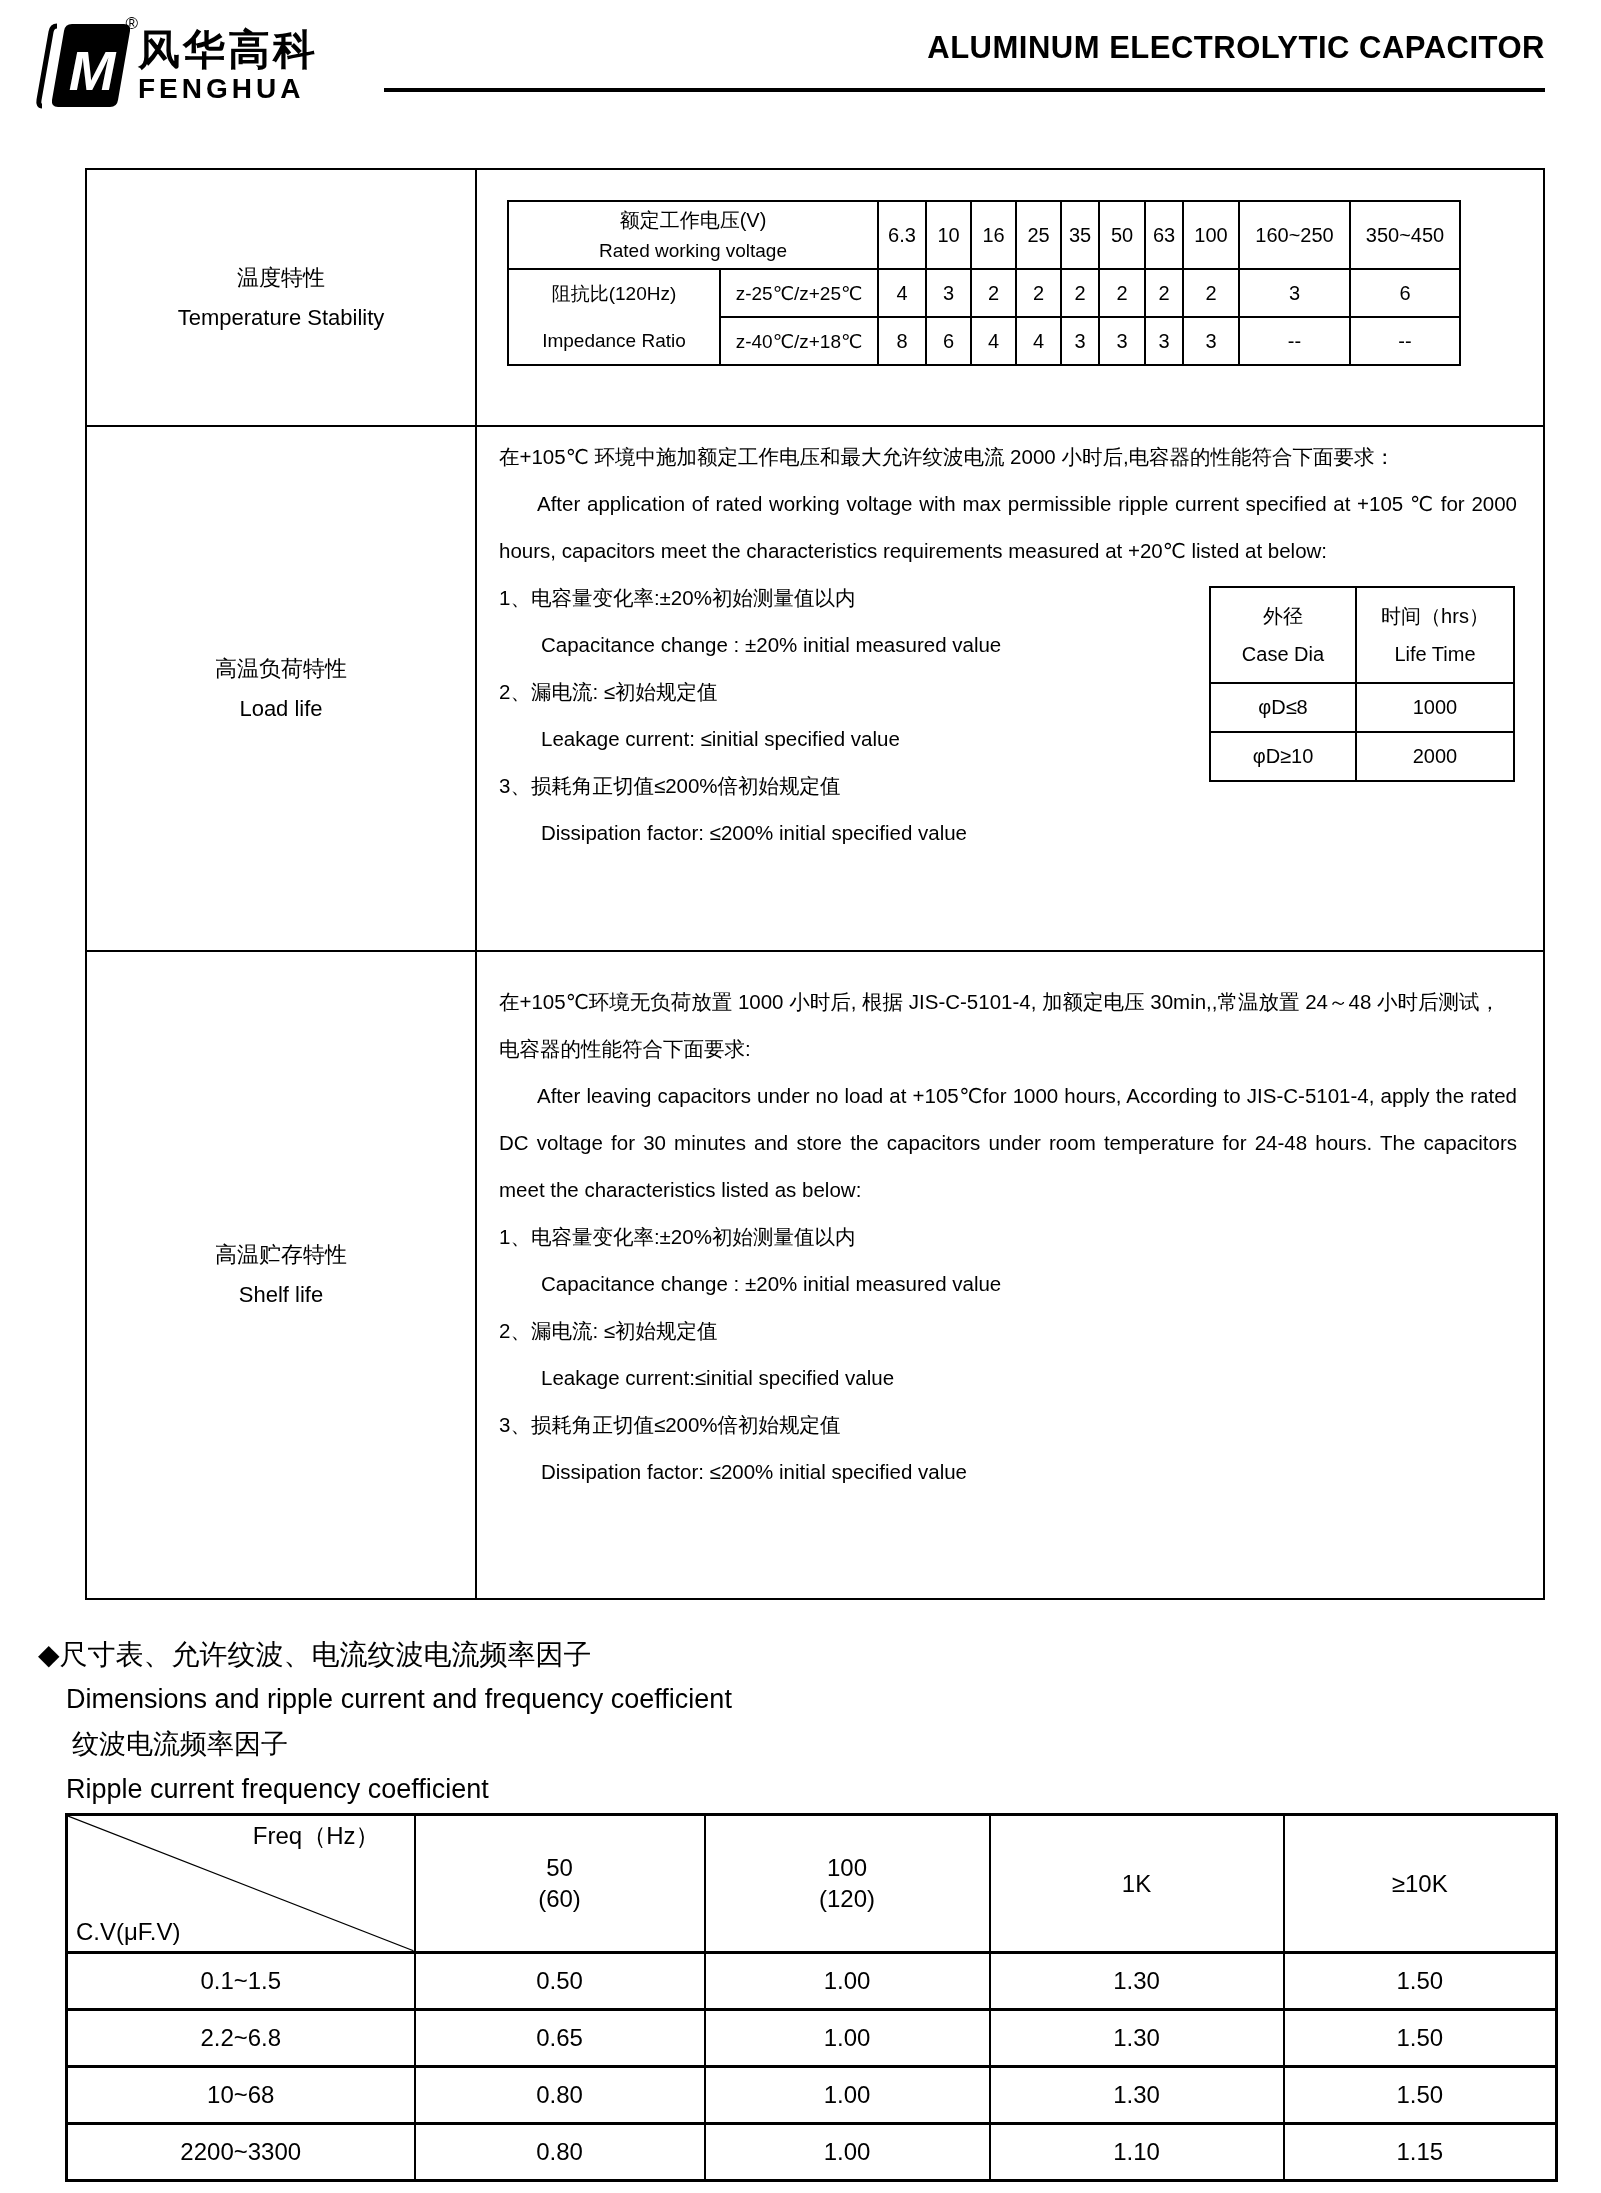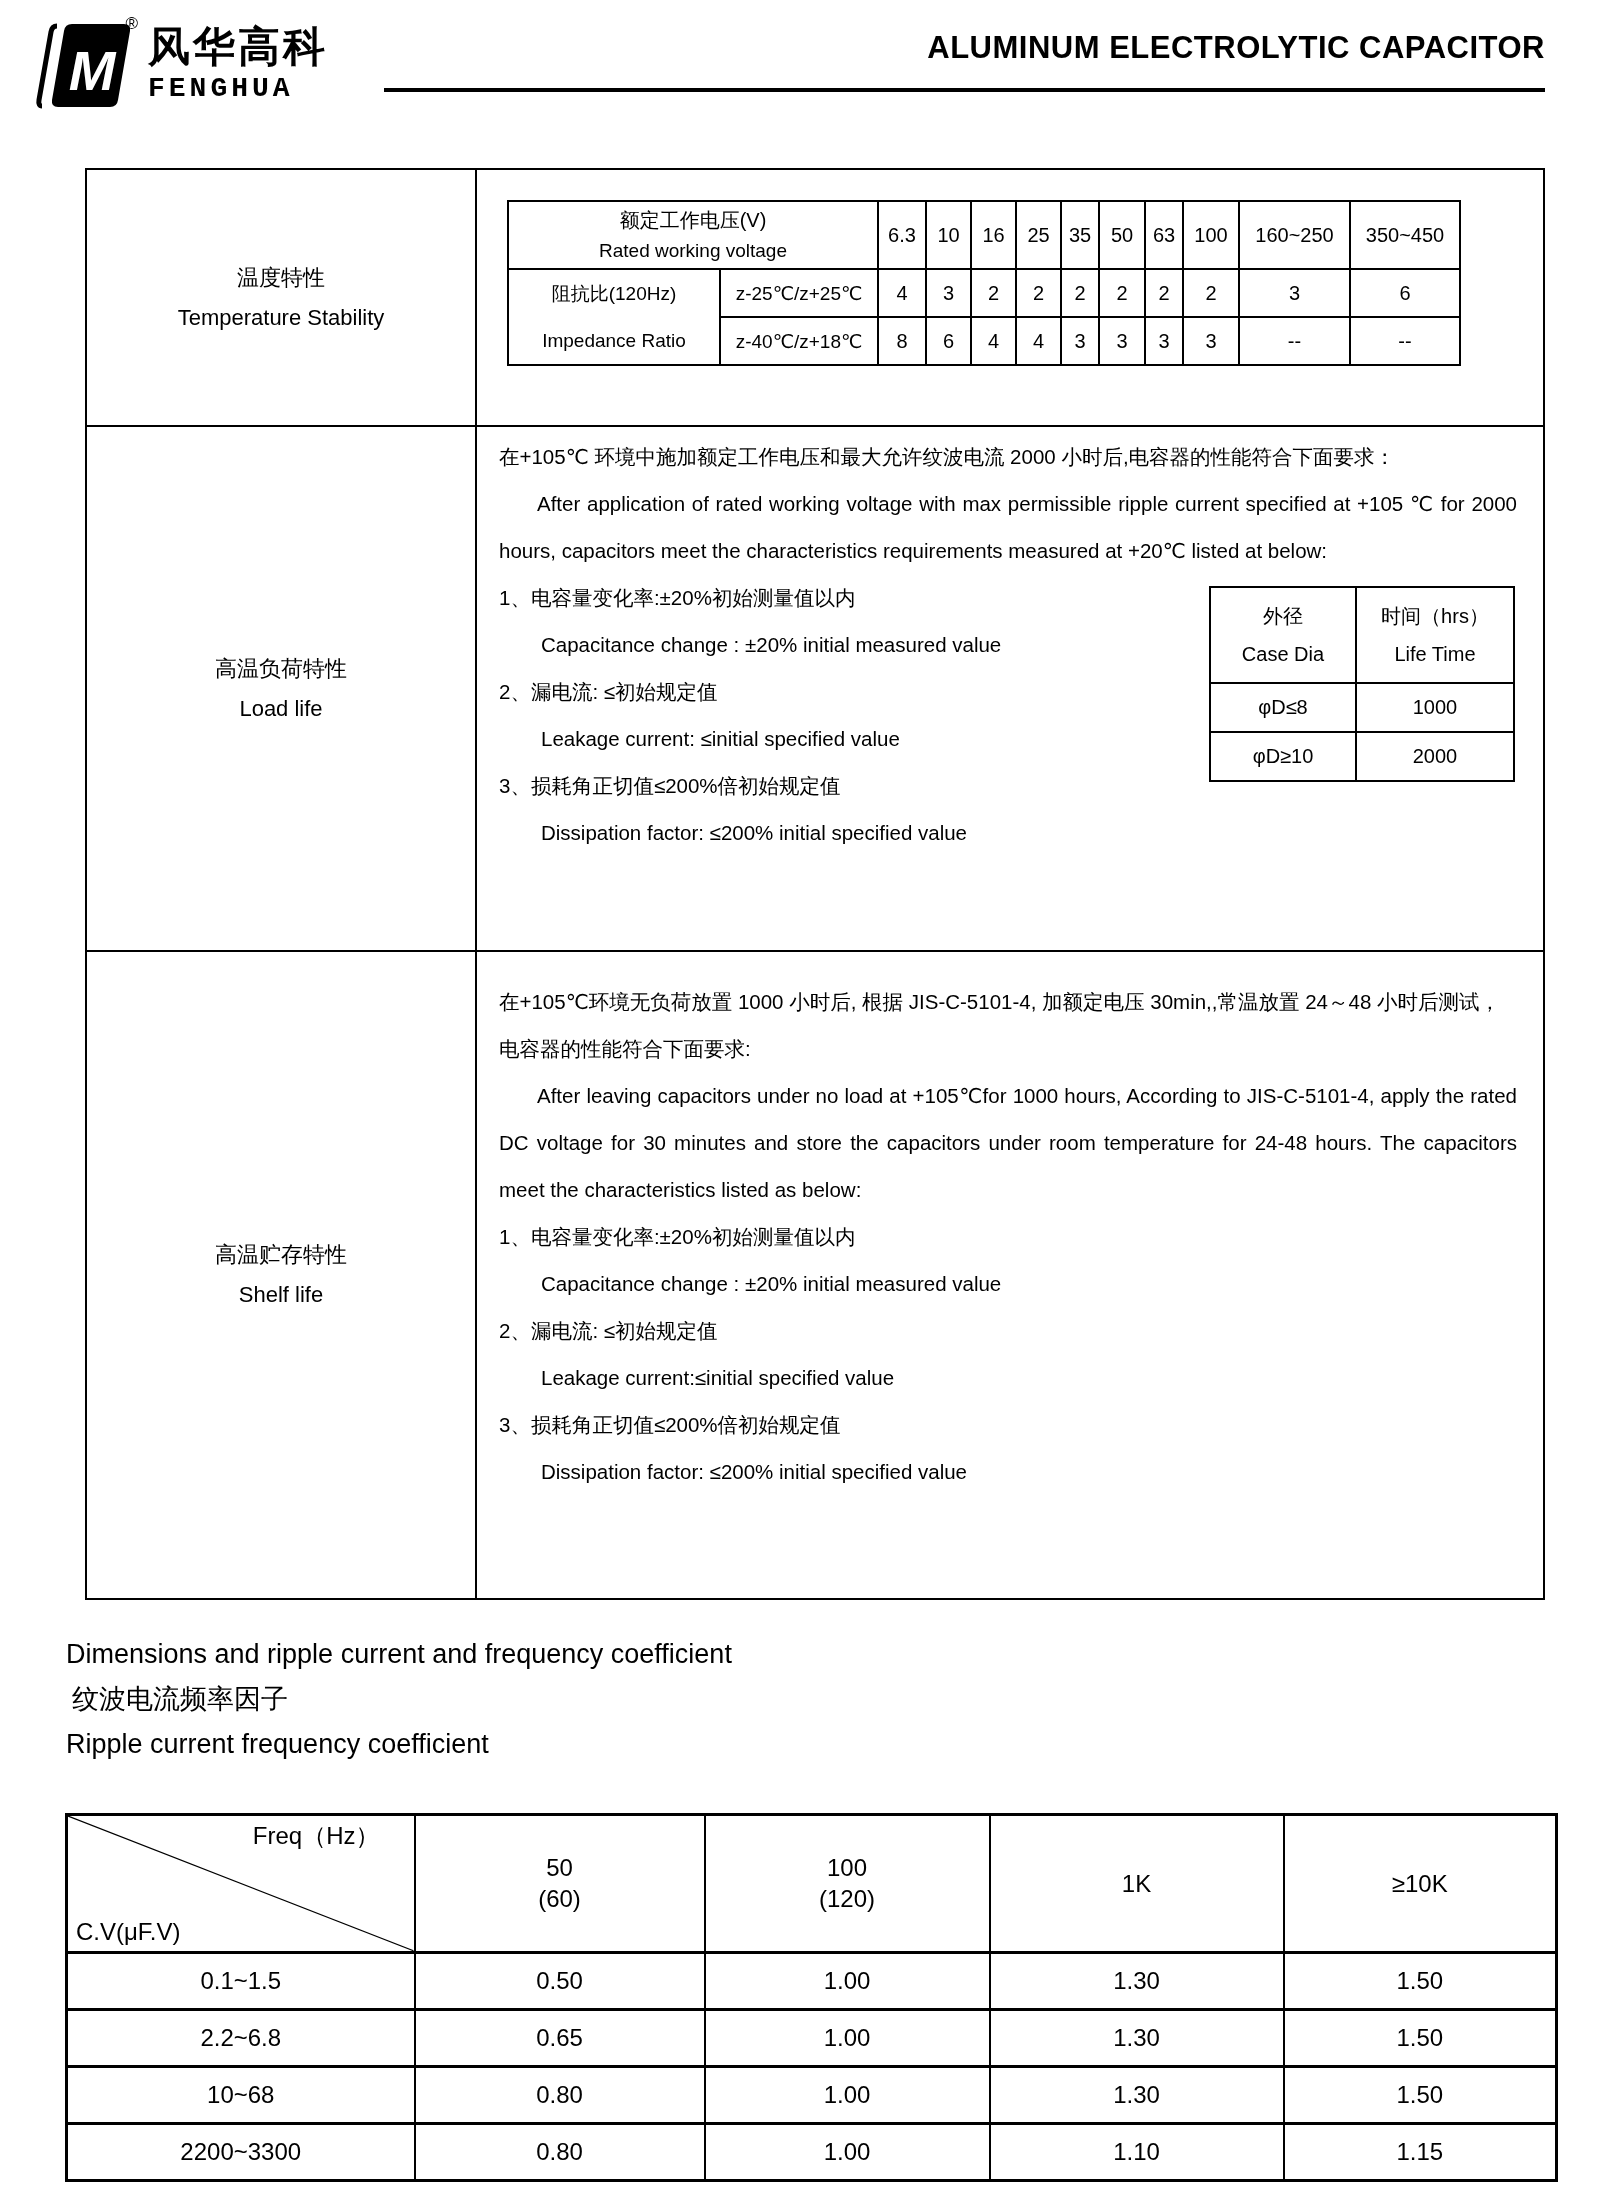--- a/index.html
+++ b/index.html
@@ -9,21 +9,21 @@
     width: 1601px; height: 2193px;
     font-family: "Liberation Sans", "DejaVu Sans", sans-serif;
     color: #000;
   }
 
   
   .header { position:absolute; top:16px; left:32px; right:56px; height:100px; }
   .logo { display:flex; align-items:flex-start; }
   .logo-mark { position:relative; width:102px; height:100px; }
   .logo-reg { position:absolute; top:-2px; right:-4px; font-size:17px; }
-  .brand-text { margin-left:14px; padding-top:12px;font-family:Liberation Mono, monospace; }
+  .brand-text { margin-left:4px; padding-top:12px; }
   .brand-cn { font-size:42px; font-weight:bold; letter-spacing:3px; line-height:1.05; }
   .brand-en { font-size:28px; font-weight:bold; letter-spacing:4px; line-height:1.2; }
   .header-title {
     position:absolute; right:0; top:14px;
     font-size:31px; font-weight:bold; letter-spacing:0.5px;
   }
   .header-rule { position:absolute; left:352px; right:0; top:72px; height:4px; background:#000; }
 
   
   table { border-collapse: collapse; }
@@ -237,20 +237,21 @@
         <div class="list-en">Leakage current:≤initial specified value</div>
         <div>3、损耗角正切值≤200%倍初始规定值</div>
         <div class="list-en">Dissipation factor: ≤200% initial specified value</div>
       </div>
     </td>
   </tr>
   </tbody>
 </table>
 
 <div class="section-block">
+  <div class="sec-line1">◆尺寸表、允许纹波、电流纹波电流频率因子</div>
   <div class="sec-line2">Dimensions and ripple current and frequency coefficient</div>
   <div class="sec-line3">纹波电流频率因子</div>
   <div class="sec-line4">Ripple current frequency coefficient</div>
 </div>
 
 <table class="freq-table">
   <colgroup>
     <col style="width:348px">
       <col style="width:290px">
       <col style="width:285px">

